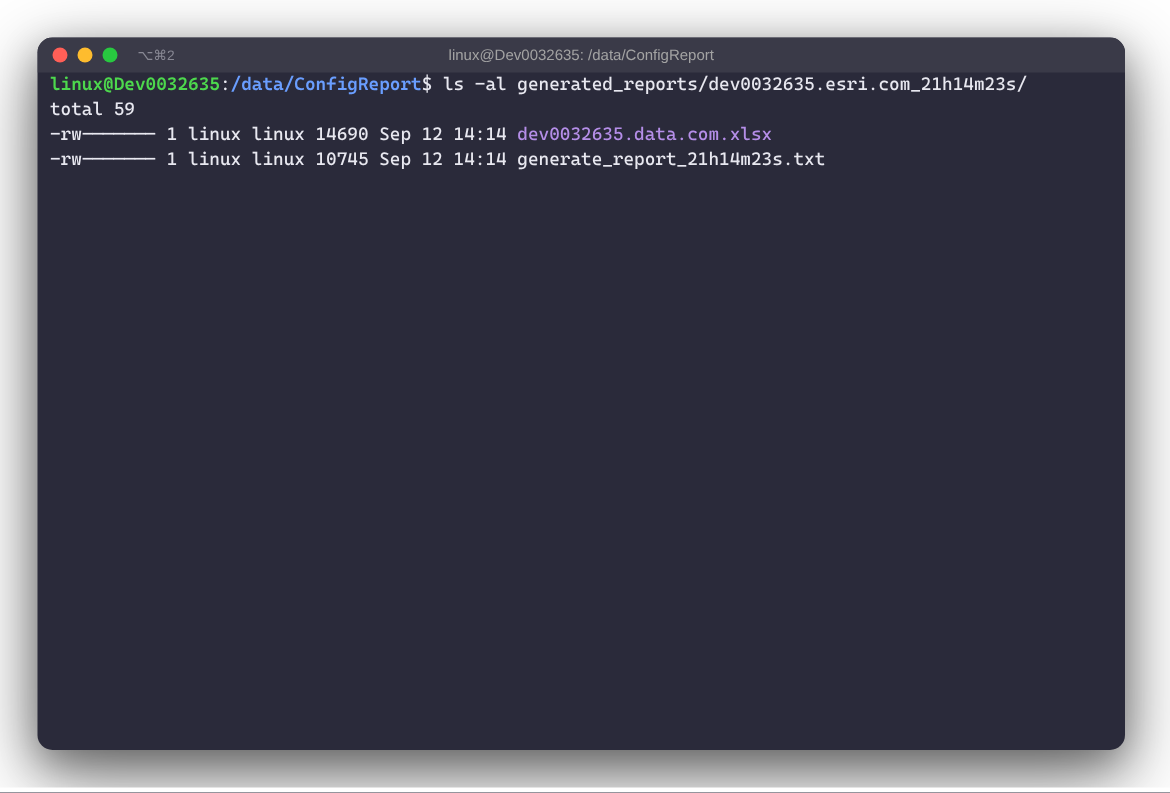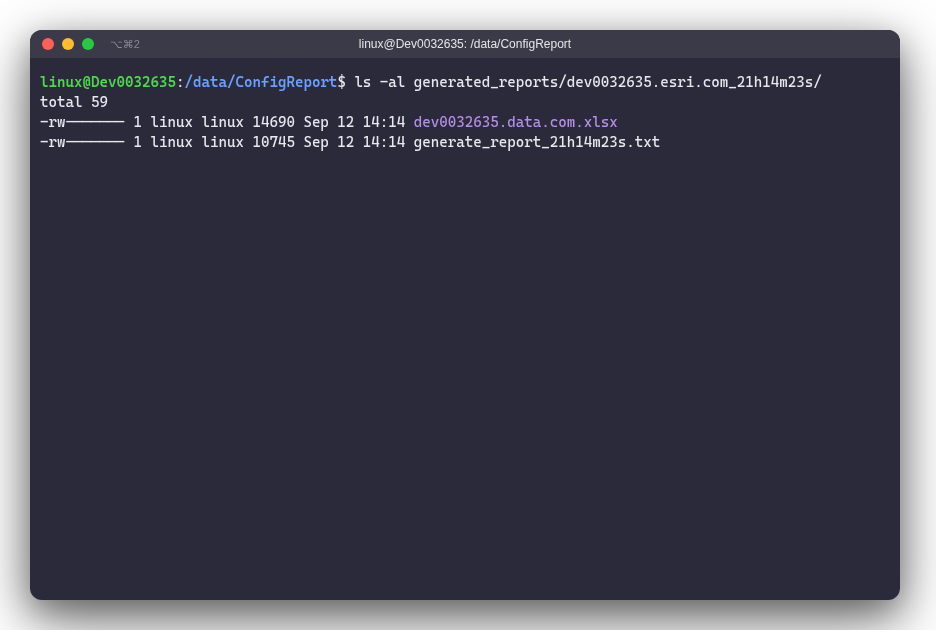--- a/index.html
+++ b/index.html
@@ -46,28 +46,28 @@
     .tab-label {
       color: #888894;
       font-size: 11px;
       margin-left: 16px;
       font-family: -apple-system, BlinkMacSystemFont, sans-serif;
     }
     .window-title {
       position: absolute;
       left: 50%;
       transform: translateX(-50%);
-      color: #e5e5e5;
+      color: #a3a3a3;
       font-size: 12px;
       font-weight: 500;
       font-family: -apple-system, BlinkMacSystemFont, sans-serif;
     }
     .terminal-body {
       flex: 1;
-      padding: 14px 10px;
+      padding: 0 10px;
       font-size: 14.5px;
       line-height: 1.38;
       color: #e8e8f0;
       overflow: auto;
     }
     .line {
       white-space: pre;
     }
     .prompt-user { color: #4dd84d; font-weight: 600; }
     .prompt-path { color: #6a9eff; font-weight: 600; }

